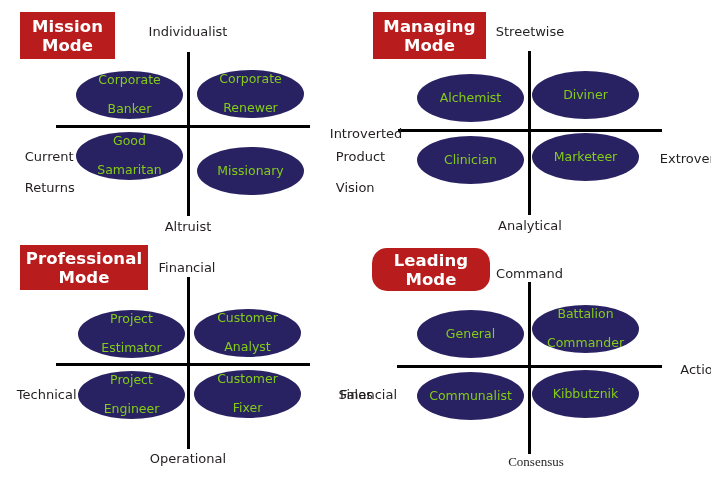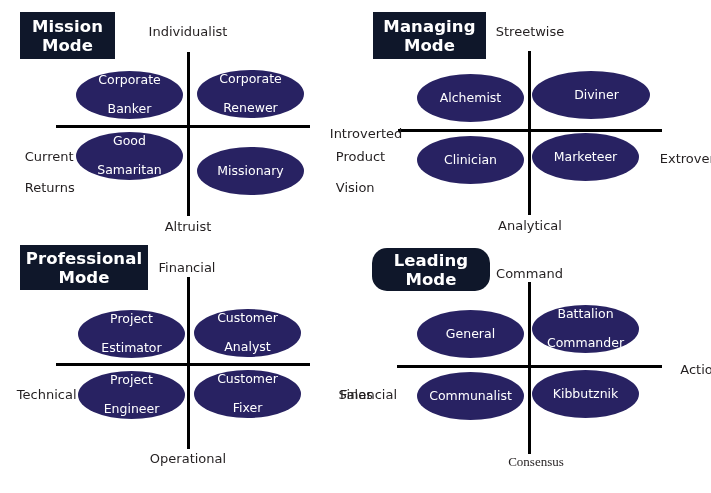--- a/index.html
+++ b/index.html
@@ -35,21 +35,21 @@
   .panel.q3 { left: 0px;   top: 245px; }
   .panel.q4 { left: 355px; top: 247px; }
 
   
   .mode-box {
     position: absolute;
     left: 20px;
     top: 12px;
     width: 127px;
     height: 46px;
-    background: #0f172a;
+    background: #b91c1c;
     color: #ffffff;
     font-weight: bold;
     font-size: 16.5px;
     line-height: 19px;
     text-align: center;
     display: flex;
     flex-direction: column;
     align-items: center;
     justify-content: center;
     letter-spacing: 0.1px;
@@ -78,21 +78,21 @@
   }
   .axlabel.r { text-align: right; }
   .axlabel.l { text-align: right; }
   .axlabel.c { text-align: center; }
 
   
   .ell {
     position: absolute;
     background: #282262;
     border-radius: 50%;
-    color: #ffffff;
+    color: #84cc16;
     font-size: 12.5px;
     line-height: 14.5px;
     display: flex;
     align-items: center;
     justify-content: center;
     text-align: center;
   }
   .ell span { display: block; padding: 0 6px; }
 </style>
 </head>
@@ -165,21 +165,21 @@
     </div>
     <div class="axlabel l" style="left:280px; top:130px; width:90px;">
       <span>Extroverted</span>
     </div>
 
     <div class="ell" style="left:62px; top:69px; width:107px; height:48px;">
       <span>
         <span>Alchemist</span>
       </span>
     </div>
-    <div class="ell" style="left:177px; top:66px; width:107px; height:48px;padding-left:11px;">
+    <div class="ell" style="left:177px; top:66px; width:107px; height:48px;">
       <span>
         <span>Diviner</span>
       </span>
     </div>
     <div class="ell" style="left:62px; top:131px; width:107px; height:48px;">
       <span>
         <span>Clinician</span>
       </span>
     </div>
     <div class="ell" style="left:177px; top:128px; width:107px; height:48px;">

